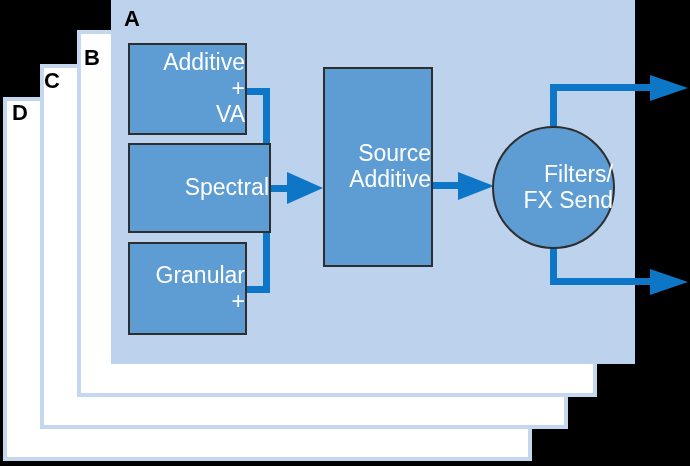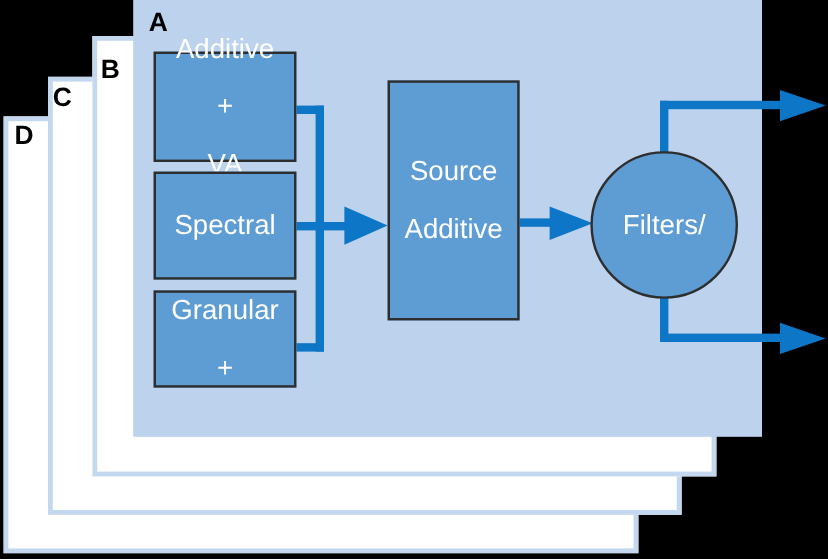--- a/index.html
+++ b/index.html
@@ -44,28 +44,27 @@
     position: absolute;
     background: #5e9cd4;
     border: 2.5px solid #2e2e2e;
     box-sizing: border-box;
     color: #ffffff;
     font-size: 23px;
     line-height: 1.12;
     text-align: center;
     display: flex;
     flex-direction: column;
-    align-items: center;
+    align-items: flex-end;
     justify-content: center;
-    gap: 22px;
   }
   .node span { display: block; }
   .node-additive  { left: 128px; top: 43px;  width: 119px; height: 92px; }
-  .node-spectral  { left: 128px; top: 143px; width: 119px; height: 90px; }
-  .node-granular  { left: 128px; top: 242px; width: 119px; height: 81px; }
+  .node-spectral  { left: 128px; top: 143px; width: 143px; height: 90px; }
+  .node-granular  { left: 128px; top: 242px; width: 119px; height: 93px; }
   .node-sourcefilters { left: 323px; top: 67px; width: 110px; height: 200px; }
   .node-circle {
     left: 492px; top: 126px; width: 123px; height: 123px;
     border-radius: 50%;
   }
 
   
   .wire {
     position: absolute;
     background: #0d76c6;
@@ -136,15 +135,16 @@
     <span>+</span>
   </div>
 
   <div class="node node-sourcefilters">
     <span>Source</span>
     <span>Additive</span>
   </div>
 
   <div class="node node-circle">
     <span>Filters/</span>
+    <span>FX Send</span>
   </div>
 
 </div>
 
 </body></html>

